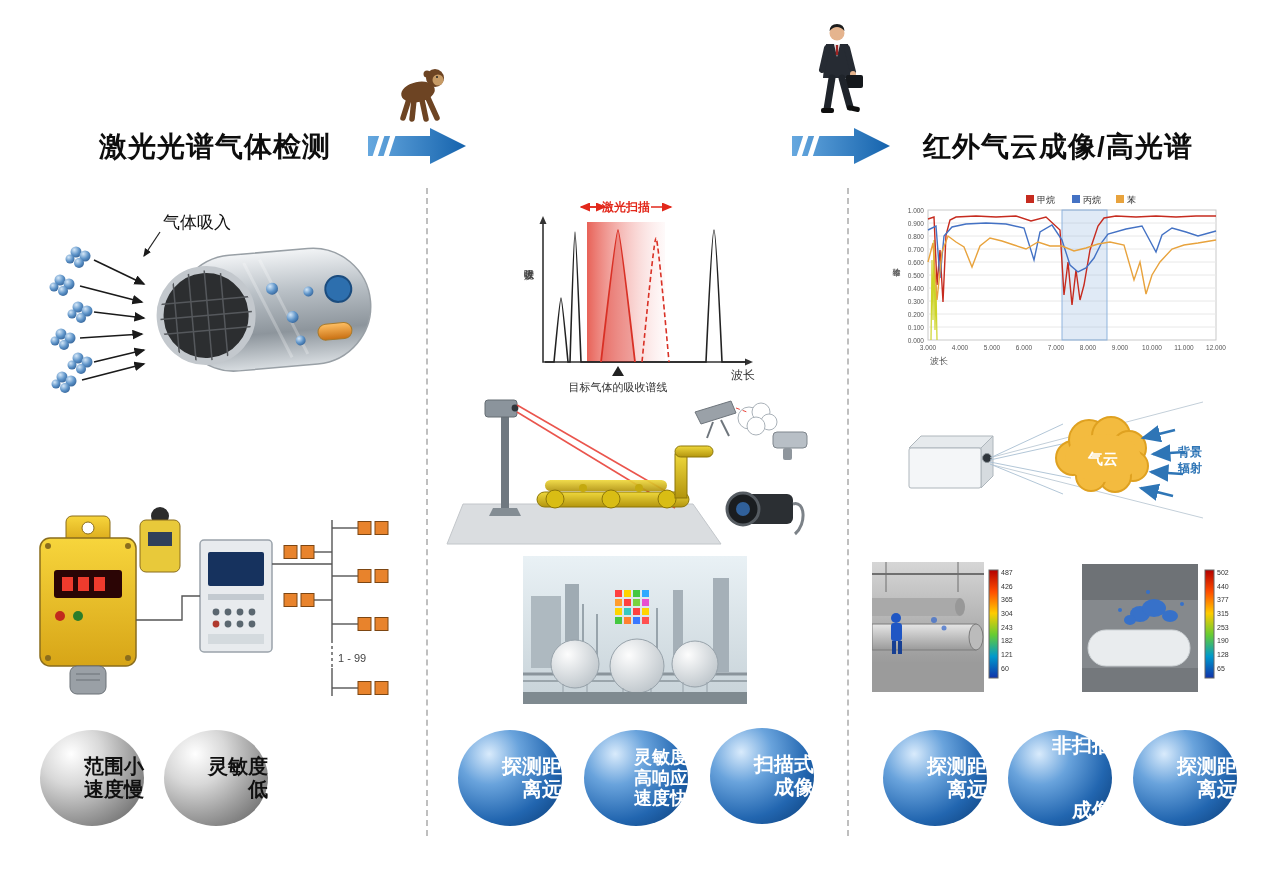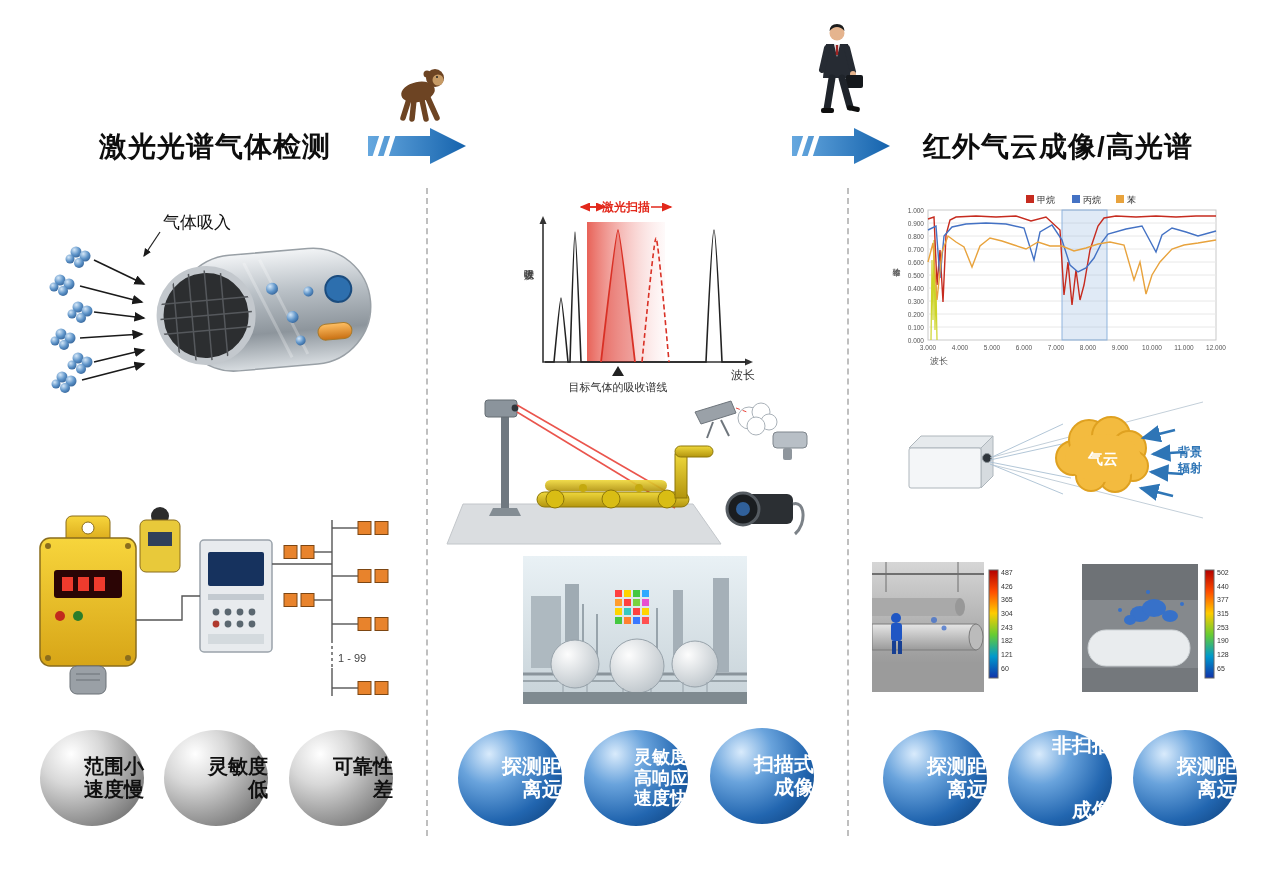--- a/index.html
+++ b/index.html
@@ -236,24 +236,20 @@
     <text x="316" y="162" font-size="11" fill="#444">1 - 99</text>
   </svg>
 
   <div class="badge gray" style="left:40px;top:730px;">
     <span>范围小</span>
     <span>速度慢</span>
   </div>
   <div class="badge gray" style="left:164px;top:730px;">
     <span>灵敏度</span>
     <span>低</span>
-  </div>
-  <div class="badge gray" style="left:289px;top:730px;">
-    <span>可靠性</span>
-    <span>差</span>
   </div>
 
   <svg class="abs" style="left:495px;top:196px;" width="280" height="202" viewBox="0 0 280 202">
     <defs>
       <linearGradient id="bandG" x1="0" y1="0" x2="1" y2="0">
         <stop offset="0" stop-color="#e23b2e" stop-opacity="0.8"></stop>
         <stop offset="1" stop-color="#f6baba" stop-opacity="0.08"></stop>
       </linearGradient>
       <marker id="arrRL" markerWidth="8" markerHeight="8" refX="1" refY="3" orient="auto">
         <path d="M7,0 L0,3 L7,6 Z" fill="#e2281b"></path>

